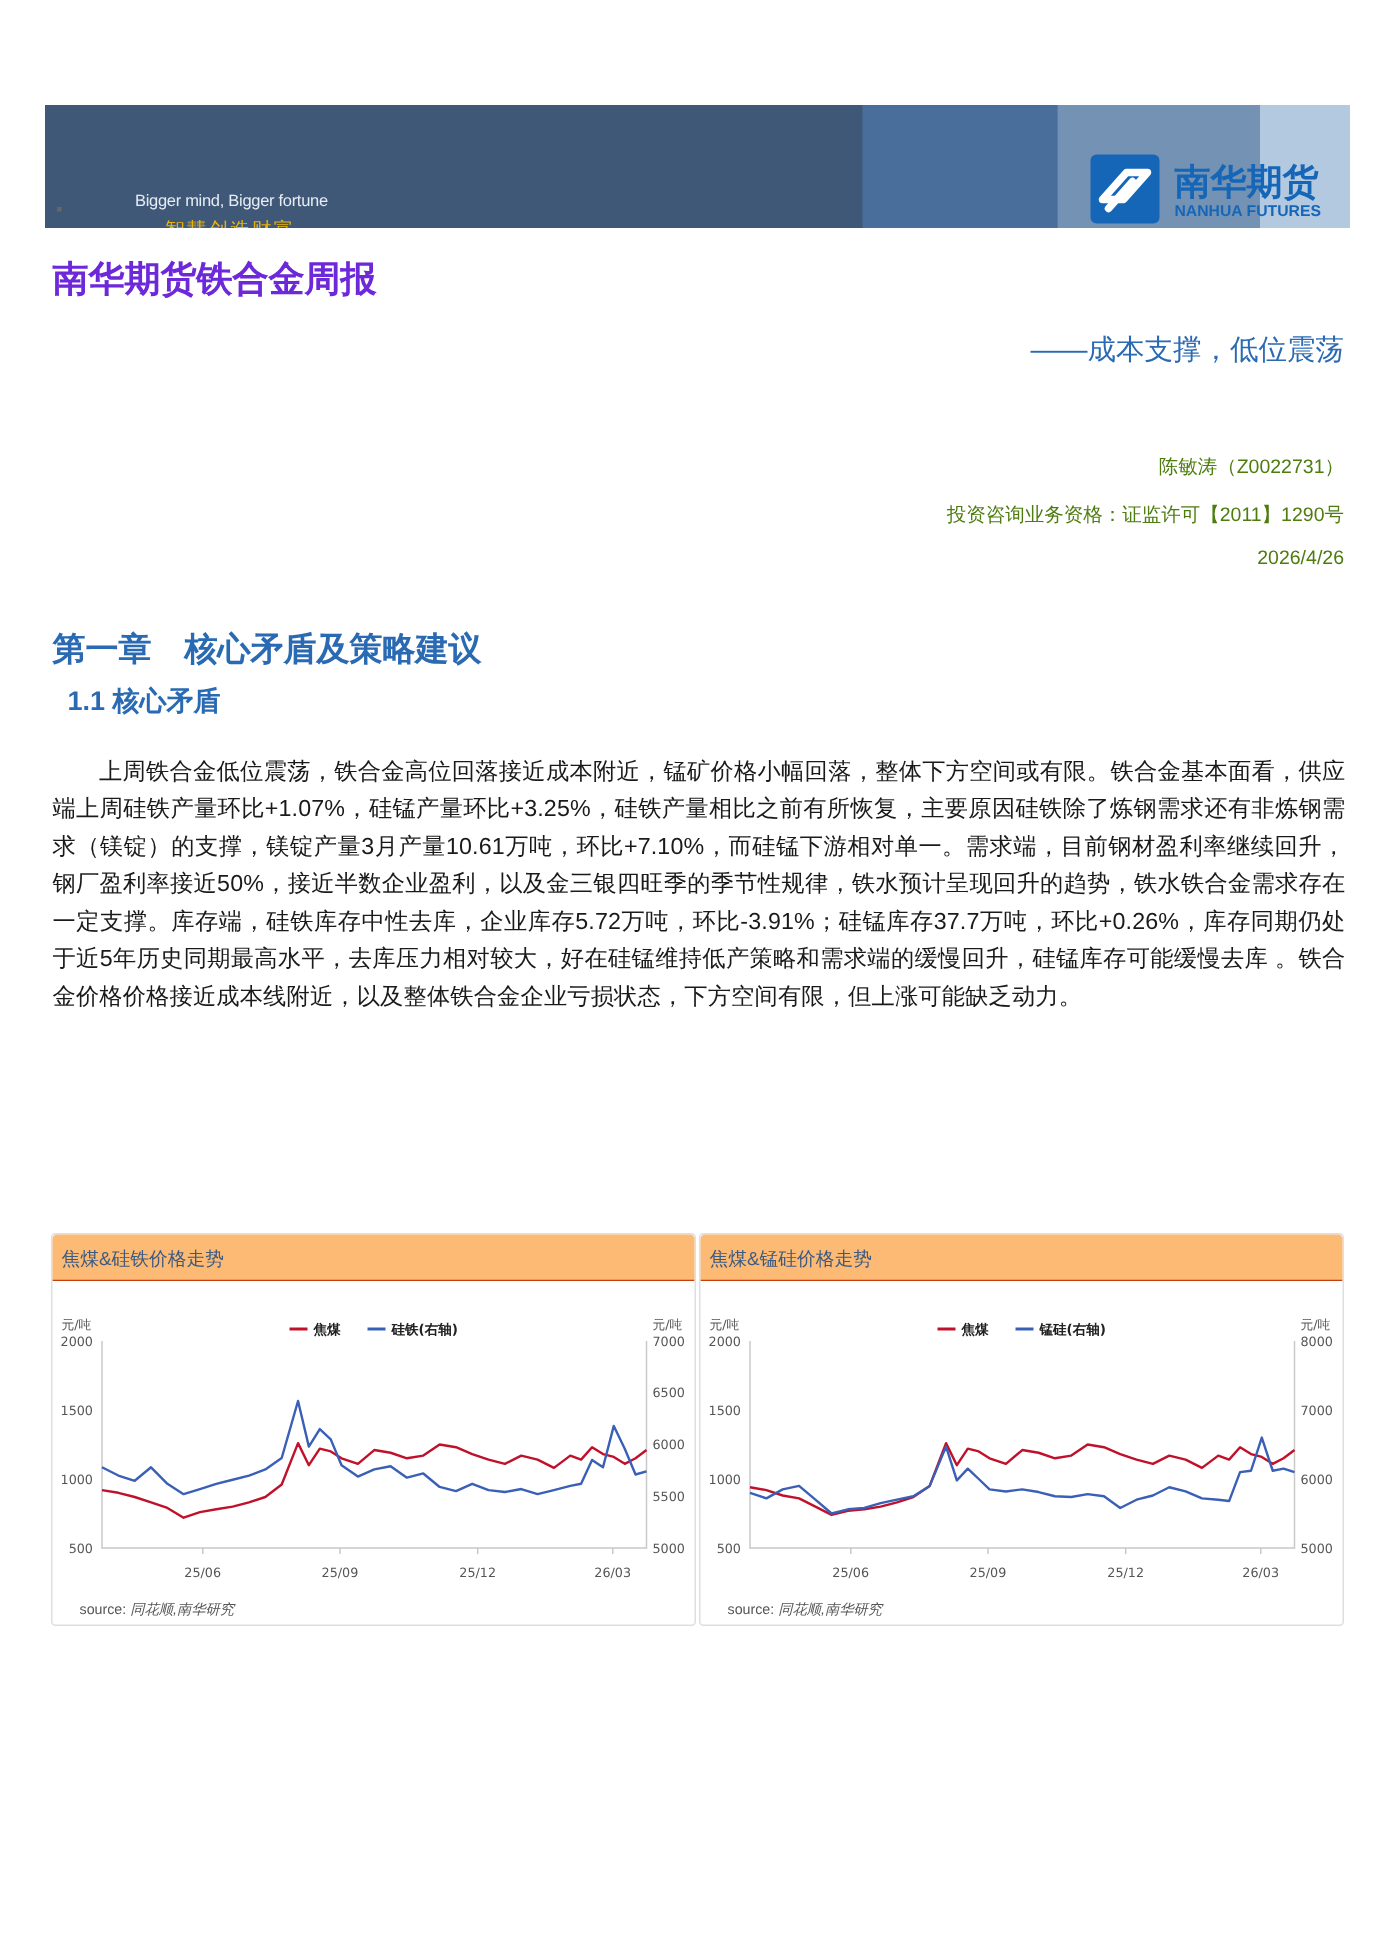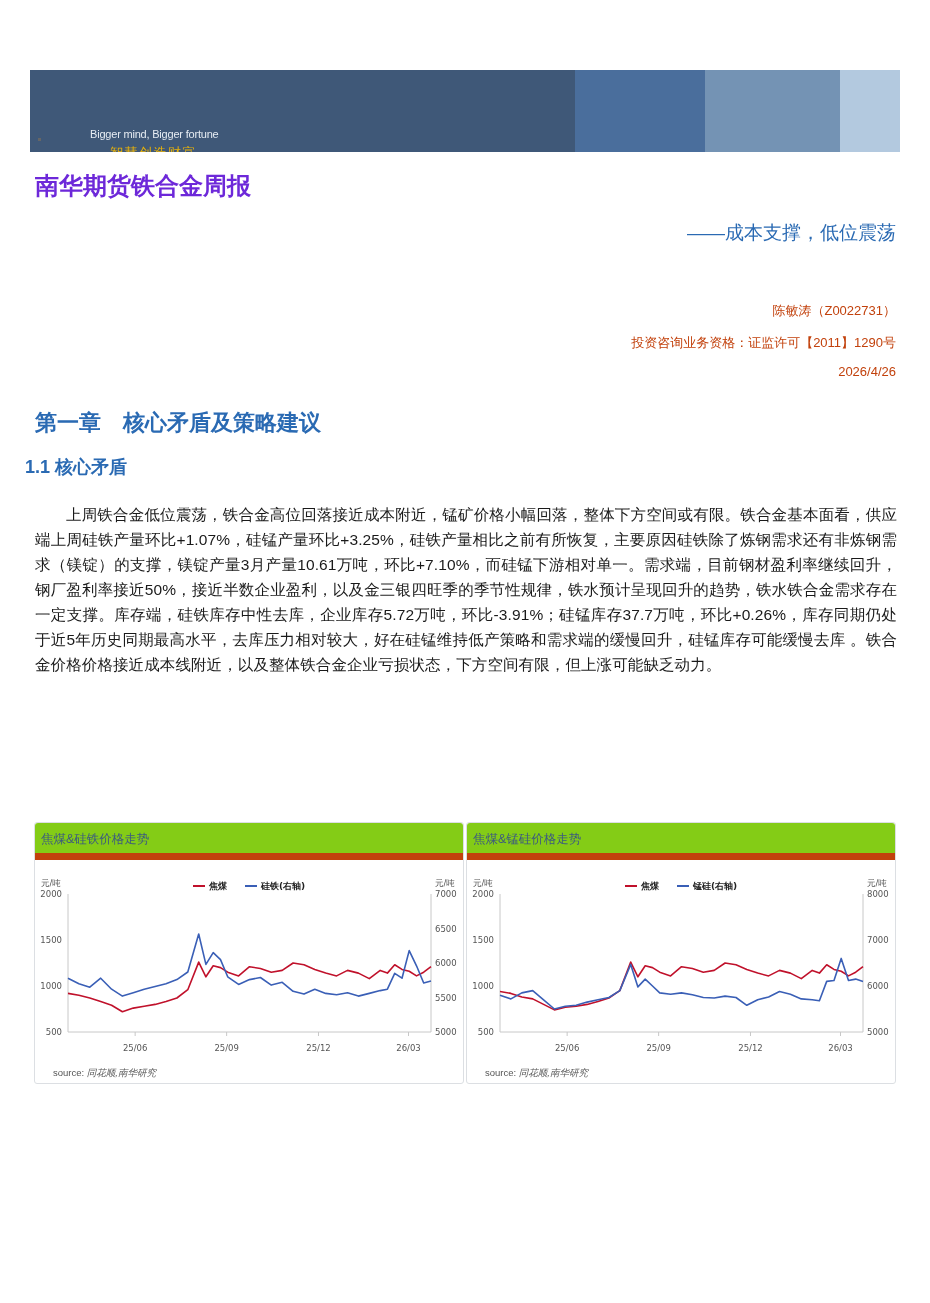--- a/index.html
+++ b/index.html
@@ -14,44 +14,54 @@
   .banner .slogan-en { position: absolute; left: 60px; top: 58px; font-size: 11px; color: #e6ecf3; letter-spacing: -0.2px; }
   .banner .slogan-cn { position: absolute; left: 80px; top: 74px; font-size: 13px; color: #eab308; letter-spacing: 1.5px; }
   .logo { position: absolute; left: 697px; top: 33px; width: 165px; height: 48px; }
   .logo .mark { position: absolute; left: 0; top: 0; width: 46px; height: 46px; background: #1666b8; border-radius: 4px; }
   .logo .cn { position: absolute; left: 56px; top: 2px; font-size: 24px; font-weight: bold; color: #1666b8; letter-spacing: 0px; }
   .logo .en { position: absolute; left: 56px; top: 32px; font-size: 10.5px; font-weight: bold; color: #1666b8; letter-spacing: 0px; }
   .dot { position: absolute; left: 38px; top: 138px; width: 3px; height: 3px; background: #666; }
 
   .title { position: absolute; left: 35px; top: 170px; font-size: 24px; font-weight: bold; color: #6d28d9; }
   .subtitle { position: absolute; right: 34px; top: 220px; font-size: 19px; font-weight: normal; color: #2a6ab3; }
-  .meta { position: absolute; right: 34px; font-size: 13px; color: #c2410c; text-align: center; }
-  .chapter { position: absolute; left: 35px; top: 408px; font-size: 22px; font-weight: bold; color: #2a6ab3; }
-  .section { position: absolute; left: 25px; top: 455px; font-size: 18px; font-weight: bold; color: #2a6ab3; }
+  .meta { position: absolute; right: 34px; font-size: 13px; color: #4d7c0f; text-align: center; }
+  .chapter { position: absolute; left: 35px; top: 418px; font-size: 22px; font-weight: bold; color: #2a6ab3; }
+  .section { position: absolute; left: 45px; top: 455px; font-size: 18px; font-weight: bold; color: #2a6ab3; }
   .para { position: absolute; left: 35px; top: 502px; width: 862px; font-size: 15.5px; line-height: 25px; color: #1a1a1a; text-indent: 31px; text-align: justify; letter-spacing: 0.1px; }
 
   
   .card { position: absolute; top: 822px; width: 428px; height: 260px; background: #fff; border: 1px solid #dcdfe3; border-radius: 3px; }
-  .card .head { height: 30px; background: #84cc16; border-bottom: 7px solid #c2410c; border-radius: 3px 3px 0 0; }
+  .card .head { height: 30px; background: #fdba74; border-bottom: 1px solid #c2410c; border-radius: 3px 3px 0 0; }
   .card .head span { position: absolute; left: 6px; top: 8px; font-size: 12.5px; color: #3c5a80; }
   .card svg { position: absolute; left: 0; top: 0; }
   .card .src { position: absolute; left: 18px; top: 244px; font-size: 9.5px; color: #555; }
   .card .src i { color: #555; }
   .axis-txt { font-family: "DejaVu Sans", sans-serif; font-size: 8.5px; fill: #555; }
   .legend-txt { font-family: "DejaVu Sans", sans-serif; font-size: 9px; font-weight: bold; fill: #222; }
 </style>
 </head>
 <body>
 
 <div class="banner">
   <div class="seg2"></div>
   <div class="seg3"></div>
   <div class="seg4"></div>
   <div class="slogan-en">Bigger mind, Bigger fortune</div>
   <div class="slogan-cn">智慧创造财富</div>
+  <div class="logo">
+    <div class="mark">
+      <svg width="46" height="46" viewBox="0 0 46 46">
+        <path d="M8 30 L24 12 L38 12 L22 30 Z" fill="none" stroke="#ffffff" stroke-width="5" stroke-linejoin="round"></path>
+        <path d="M12 36 L28 18" stroke="#ffffff" stroke-width="5" stroke-linecap="round"></path>
+      </svg>
+    </div>
+    <div class="cn">南华期货</div>
+    <div class="en">NANHUA FUTURES</div>
+  </div>
 </div>
 <div class="dot"></div>
 
 <div class="title">南华期货铁合金周报</div>
 <div class="subtitle">——成本支撑，低位震荡</div>
 <div class="meta" style="top:302px;">陈敏涛（Z0022731）</div>
 <div class="meta" style="top:334px;">投资咨询业务资格：证监许可【2011】1290号</div>
 <div class="meta" style="top:364px;">2026/4/26</div>
 
 <div class="chapter">第一章　核心矛盾及策略建议</div>

